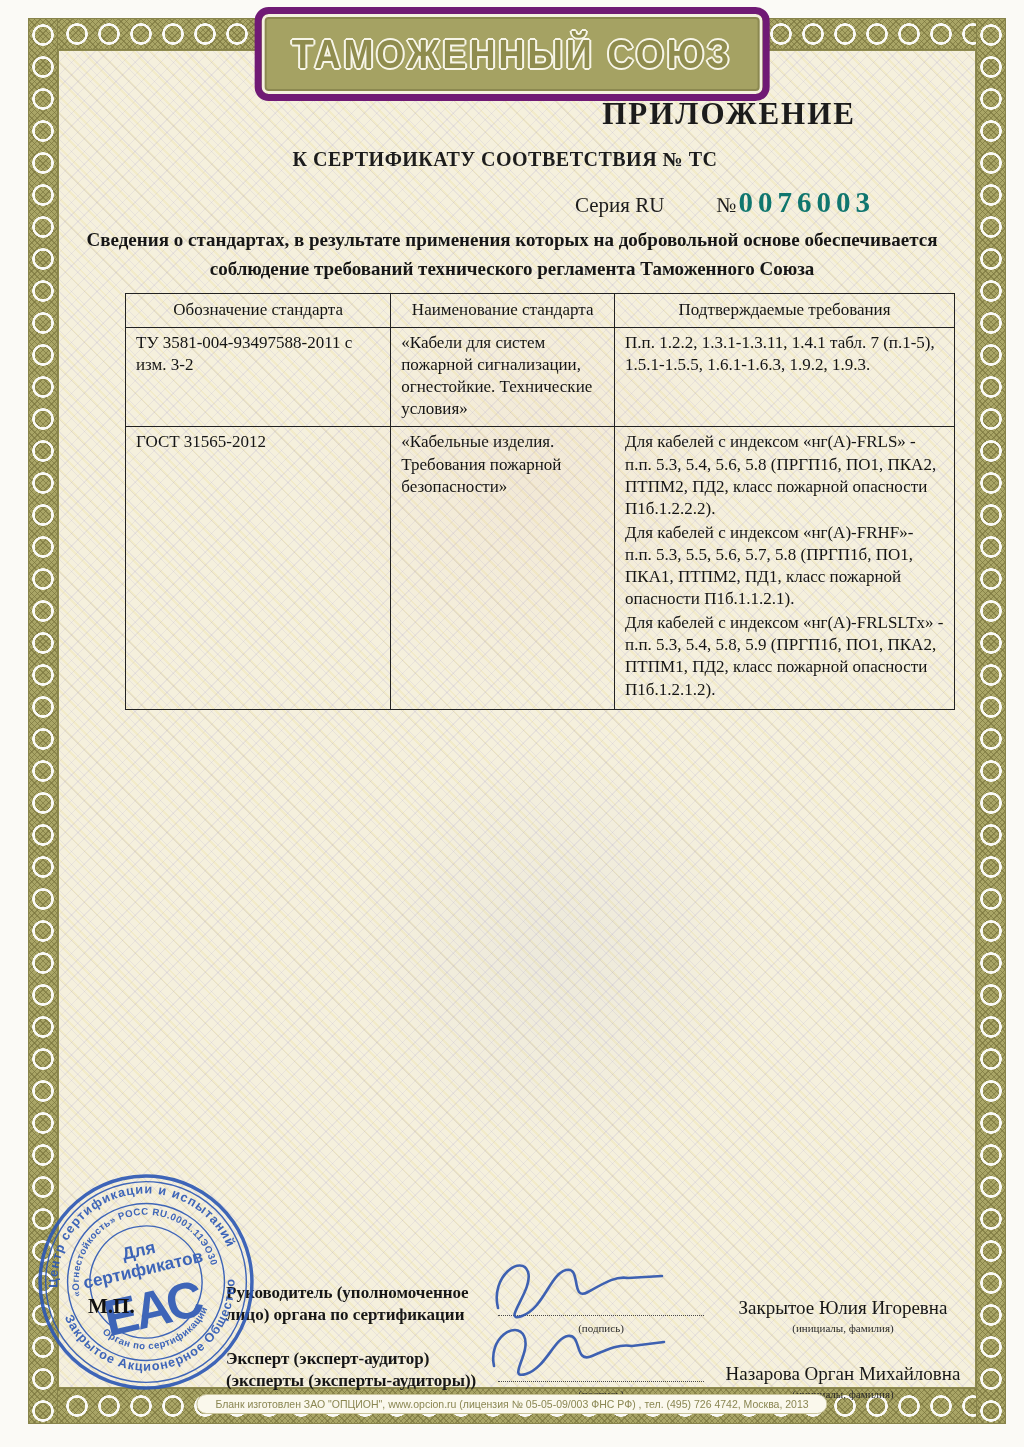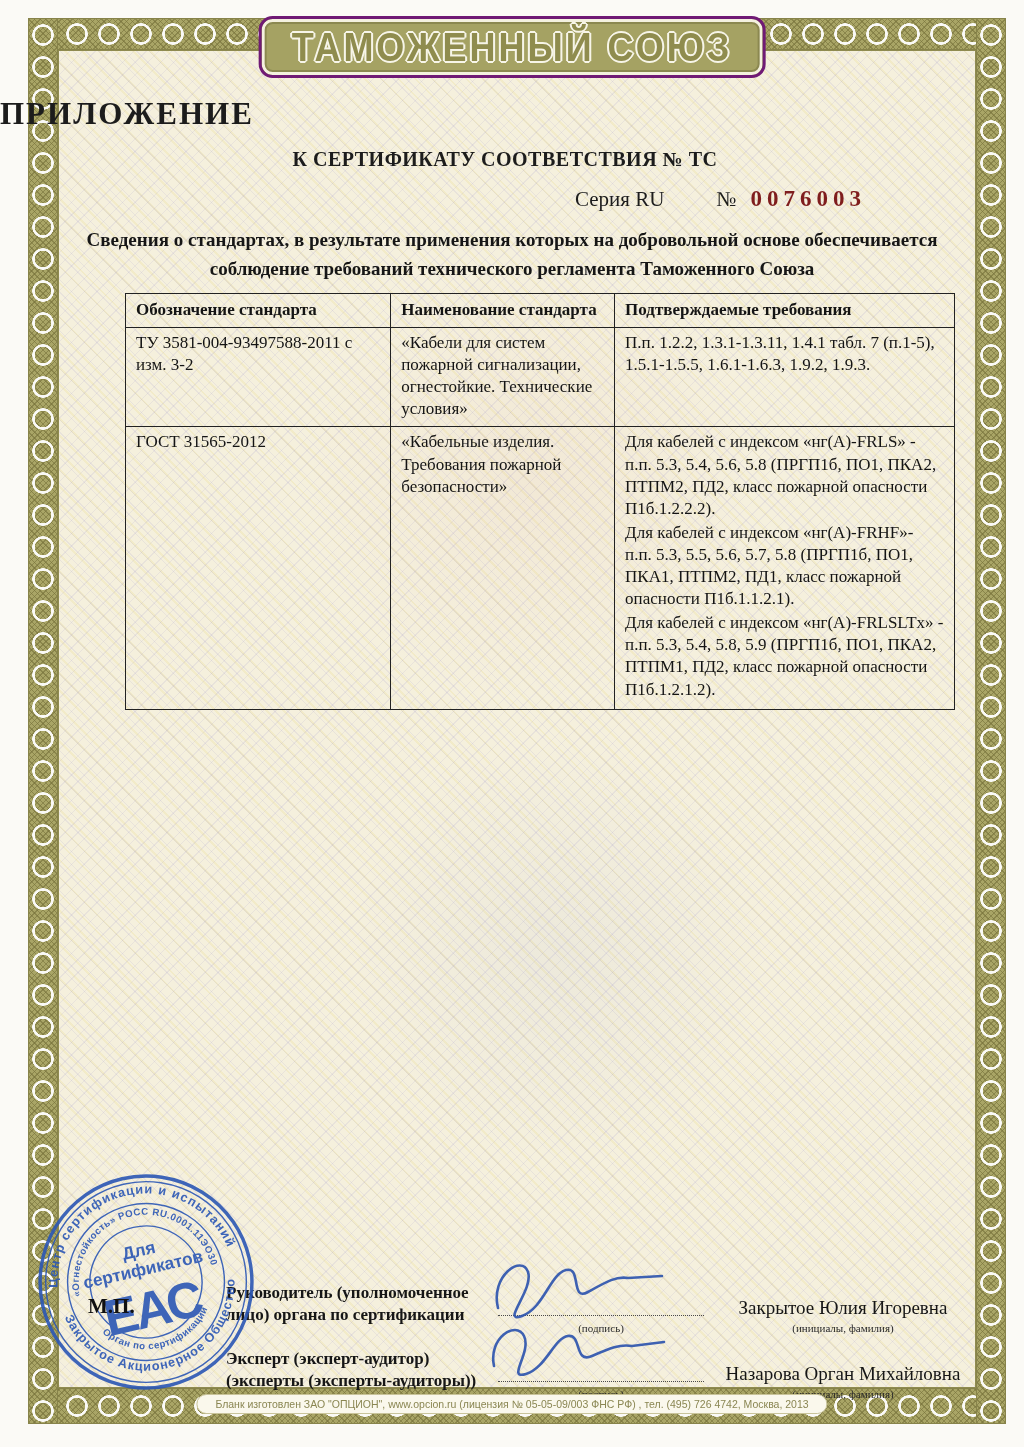--- a/index.html
+++ b/index.html
@@ -37,53 +37,53 @@
       repeating-linear-gradient(-45deg, rgba(118,113,58,0.6) 0 1px, rgba(0,0,0,0) 1px 4px);
     background-size:100% 32px, auto, auto;
   }
   .band-top{left:28px; top:18px; width:978px; height:32px;}
   .band-bottom{left:28px; top:1388px; width:978px; height:36px;}
   .band-left{left:28px; top:18px; width:30px; height:1406px;}
   .band-right{left:976px; top:18px; width:30px; height:1406px;}
 
   
   .banner{
-    position:absolute; left:50%; top:16px; transform:translateX(-50%);
-    background:#a5a263; border:3px solid #701a75; border-radius:14px;
+    position:absolute; left:50%; top:7px; transform:translateX(-50%);
+    background:#a5a263; border:7px solid #701a75; border-radius:14px;
     box-shadow: inset 0 0 0 3px #f4f1df, inset 0 0 0 5px #8b8850;
-    padding:7px 30px; z-index:5; white-space:nowrap;
+    padding:19px 30px; z-index:5; white-space:nowrap;
   }
   .banner-text{
     font-family:"Liberation Sans", sans-serif; font-weight:800;
     font-size:36px; letter-spacing:3px; color:#8f8c4e;
     display:inline-block; transform:scaleY(1.15);
     text-shadow:-2px 0 #f7f5e8, 2px 0 #f7f5e8, 0 -2px #f7f5e8, 0 2px #f7f5e8,
                 -1px -1px #f7f5e8, 1px 1px #f7f5e8, 1px -1px #f7f5e8, -1px 1px #f7f5e8;
   }
 
   .abs{position:absolute; z-index:4;}
-  .doc-title{left:0; top:96px; width:856px; text-align:left;
+  .doc-title{left:0; top:96px; width:856px; text-align:right;
     font-size:31px; font-weight:bold; letter-spacing:2px; color:#1c1c1c;}
   .cert-row{left:0; top:148px; width:1024px; display:flex; justify-content:center; align-items:flex-end; color:#1c1c1c;}
   .cert-label{font-size:20px; font-weight:bold; letter-spacing:0.5px; padding-right:14px;}
   .cert-number{font-size:19px; font-weight:bold; width:300px; text-align:center;
     border-bottom:1px solid #8a8878; padding-bottom:4px;}
   .series-row{left:575px; top:186px; display:flex; align-items:baseline; color:#1c1c1c;}
   .series-label{font-size:21px;}
   .no-sign{font-size:21px; margin-left:52px;}
-  .series-number{font-size:23px; font-weight:bold; letter-spacing:5px; margin-left:14px; color:#7f1d1d;}
+  .series-number{font-size:29px; font-weight:bold; letter-spacing:5px; margin-left:2px; color:#0f766e;}
 
   .intro{left:72px; top:226px; width:880px; text-align:center;
     font-size:19px; font-weight:bold; line-height:1.5; color:#161616;}
 
   
   .std-table{left:125px; top:293px; width:830px; border-collapse:collapse; z-index:4; position:absolute;
     font-size:17px; color:#141414;}
   .std-table th, .std-table td{border:1.5px solid #222; vertical-align:top; padding:4px 10px 6px 10px; line-height:1.3;}
-  .std-table th{font-weight:bold; text-align:left; padding-top:5px;}
+  .std-table th{font-weight:normal; text-align:center; padding-top:5px;}
   .col-desig{width:32%;} .col-name{width:27%;} .col-req{width:41%;}
   .std-table p{margin:0 0 2px 0;}
 
   
   .stamp{left:36px; top:1172px; width:220px; height:220px; transform:rotate(-13deg); opacity:0.9; z-index:6;}
   .stamp text{fill:#2b57b5; font-family:"Liberation Sans", sans-serif;}
   .ring-text{font-size:12.5px; font-weight:bold; letter-spacing:1px;}
   .ring2-text{font-size:9.5px; font-weight:bold; letter-spacing:0.5px;}
   .center-text{font-size:17px; font-weight:bold;}
   .eac-text{font-size:50px; font-weight:900; letter-spacing:-3px;}

